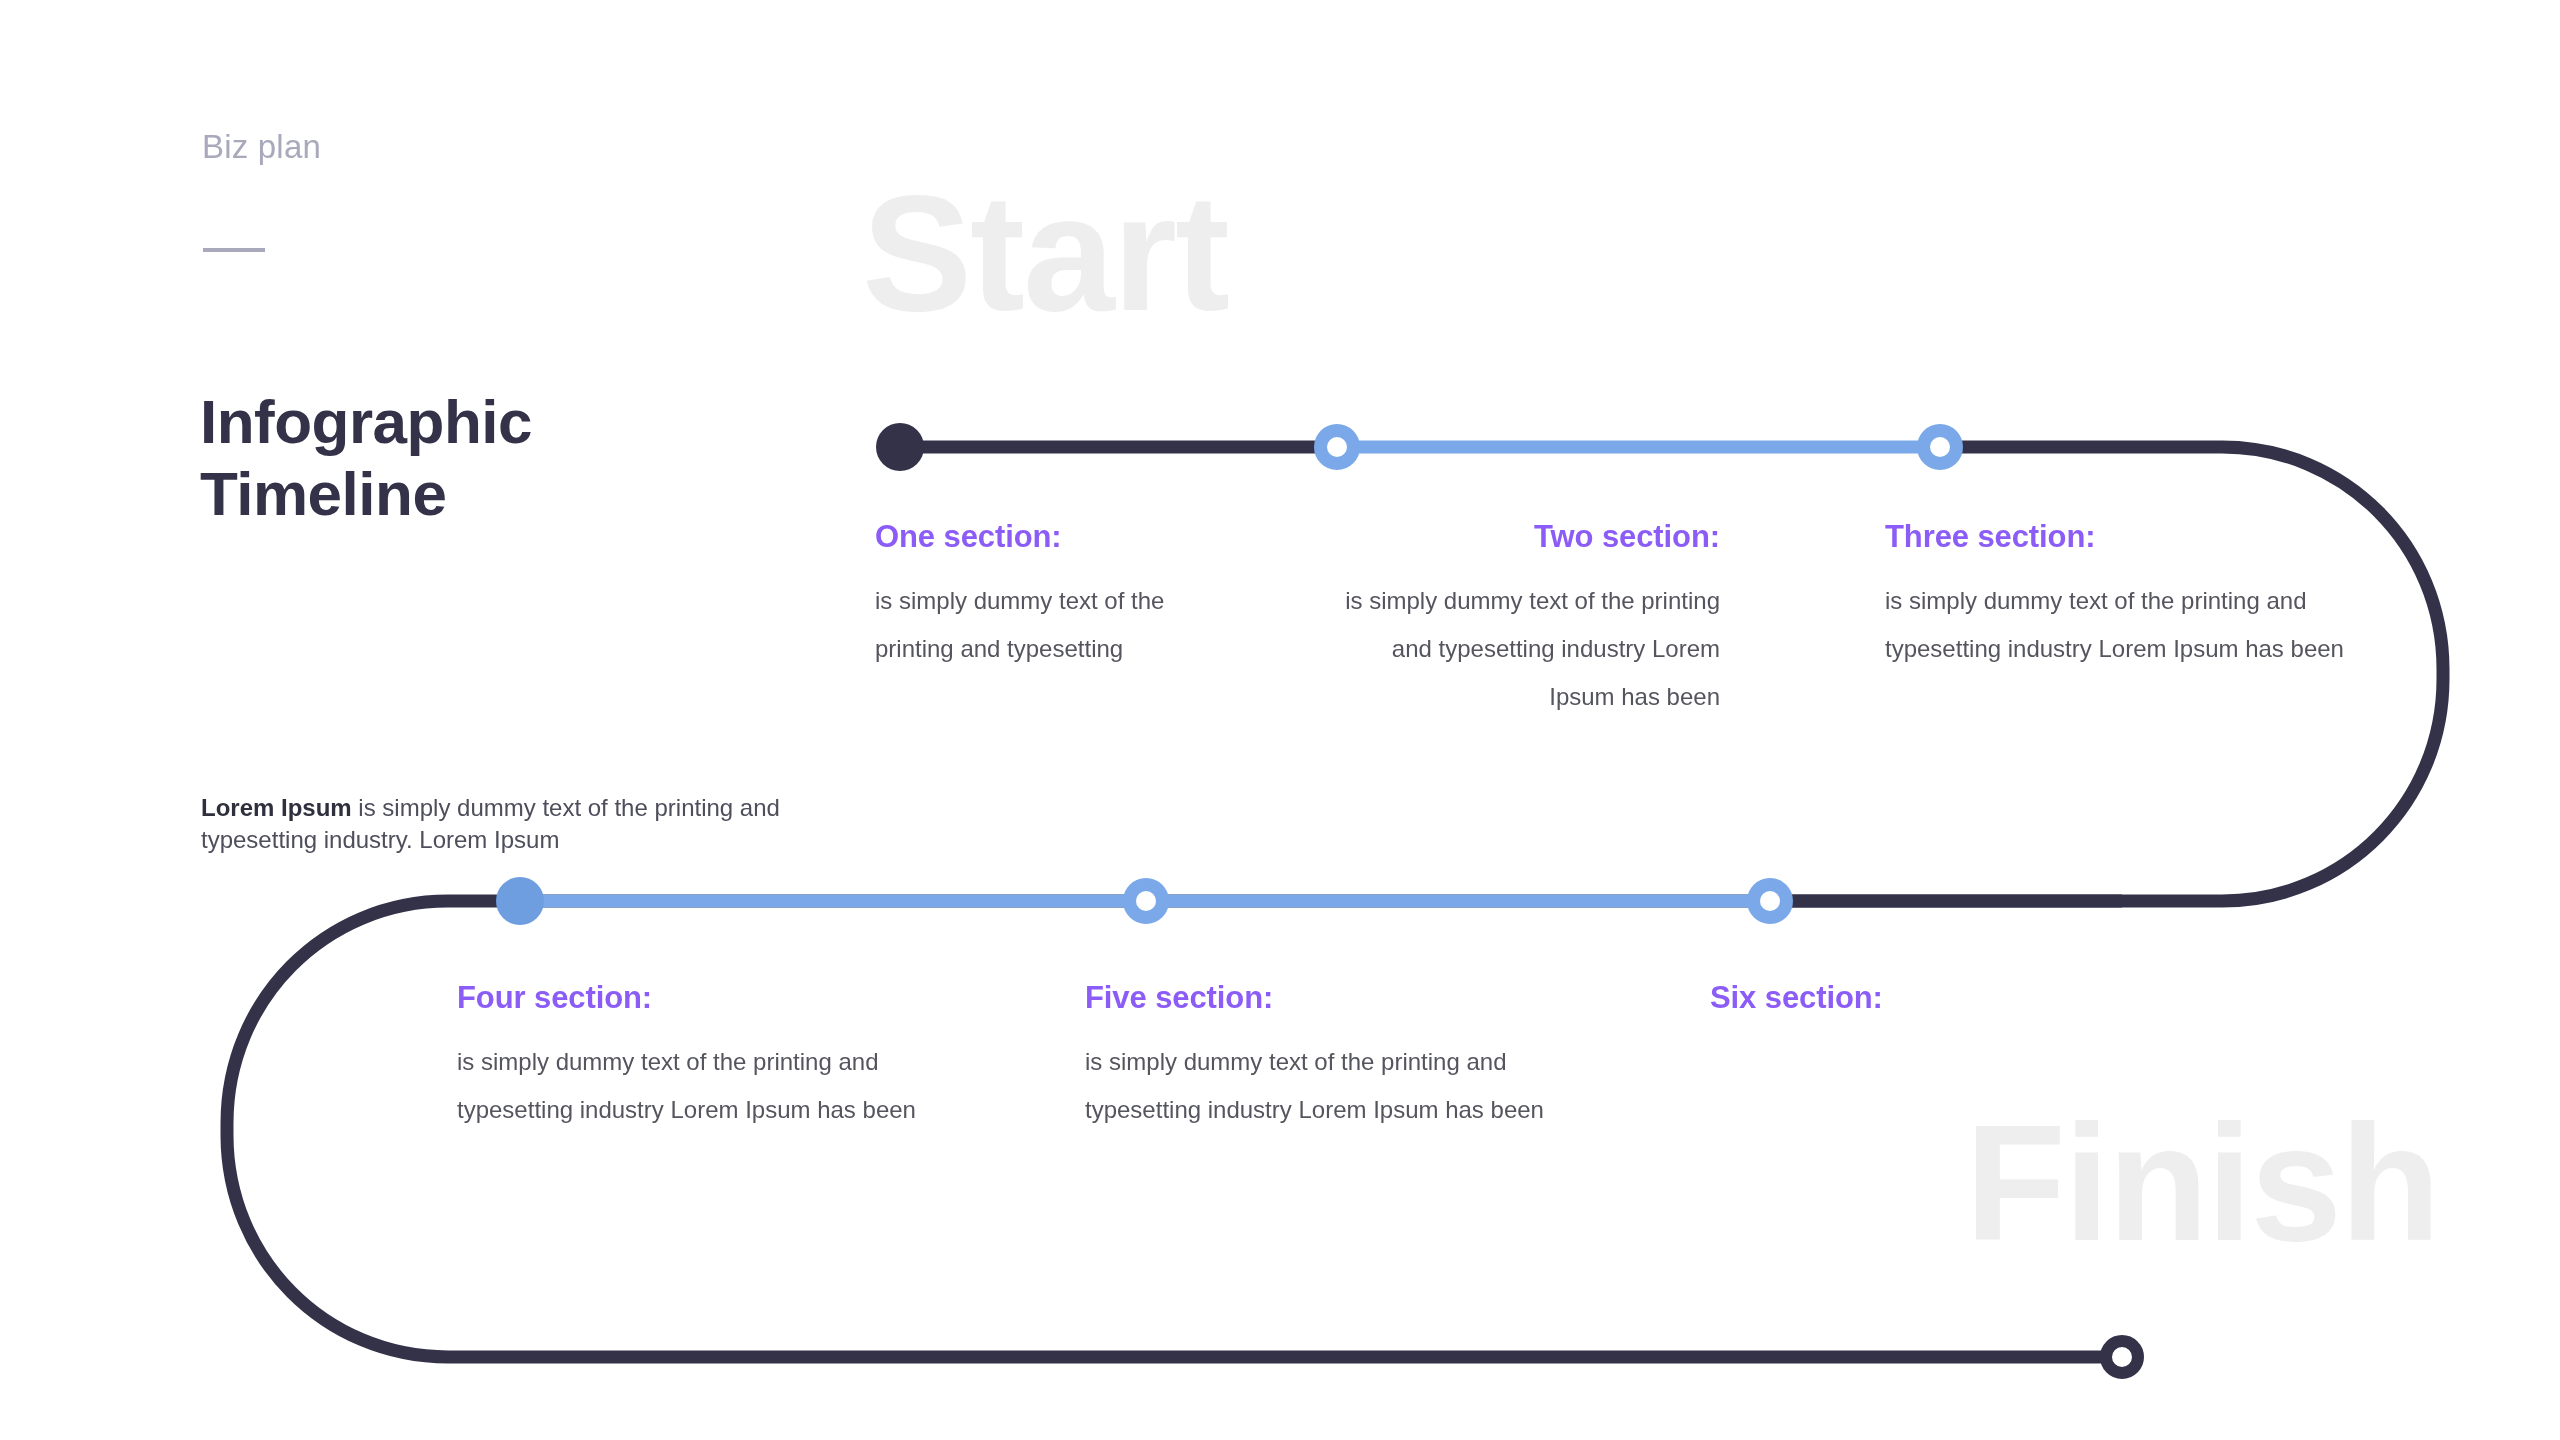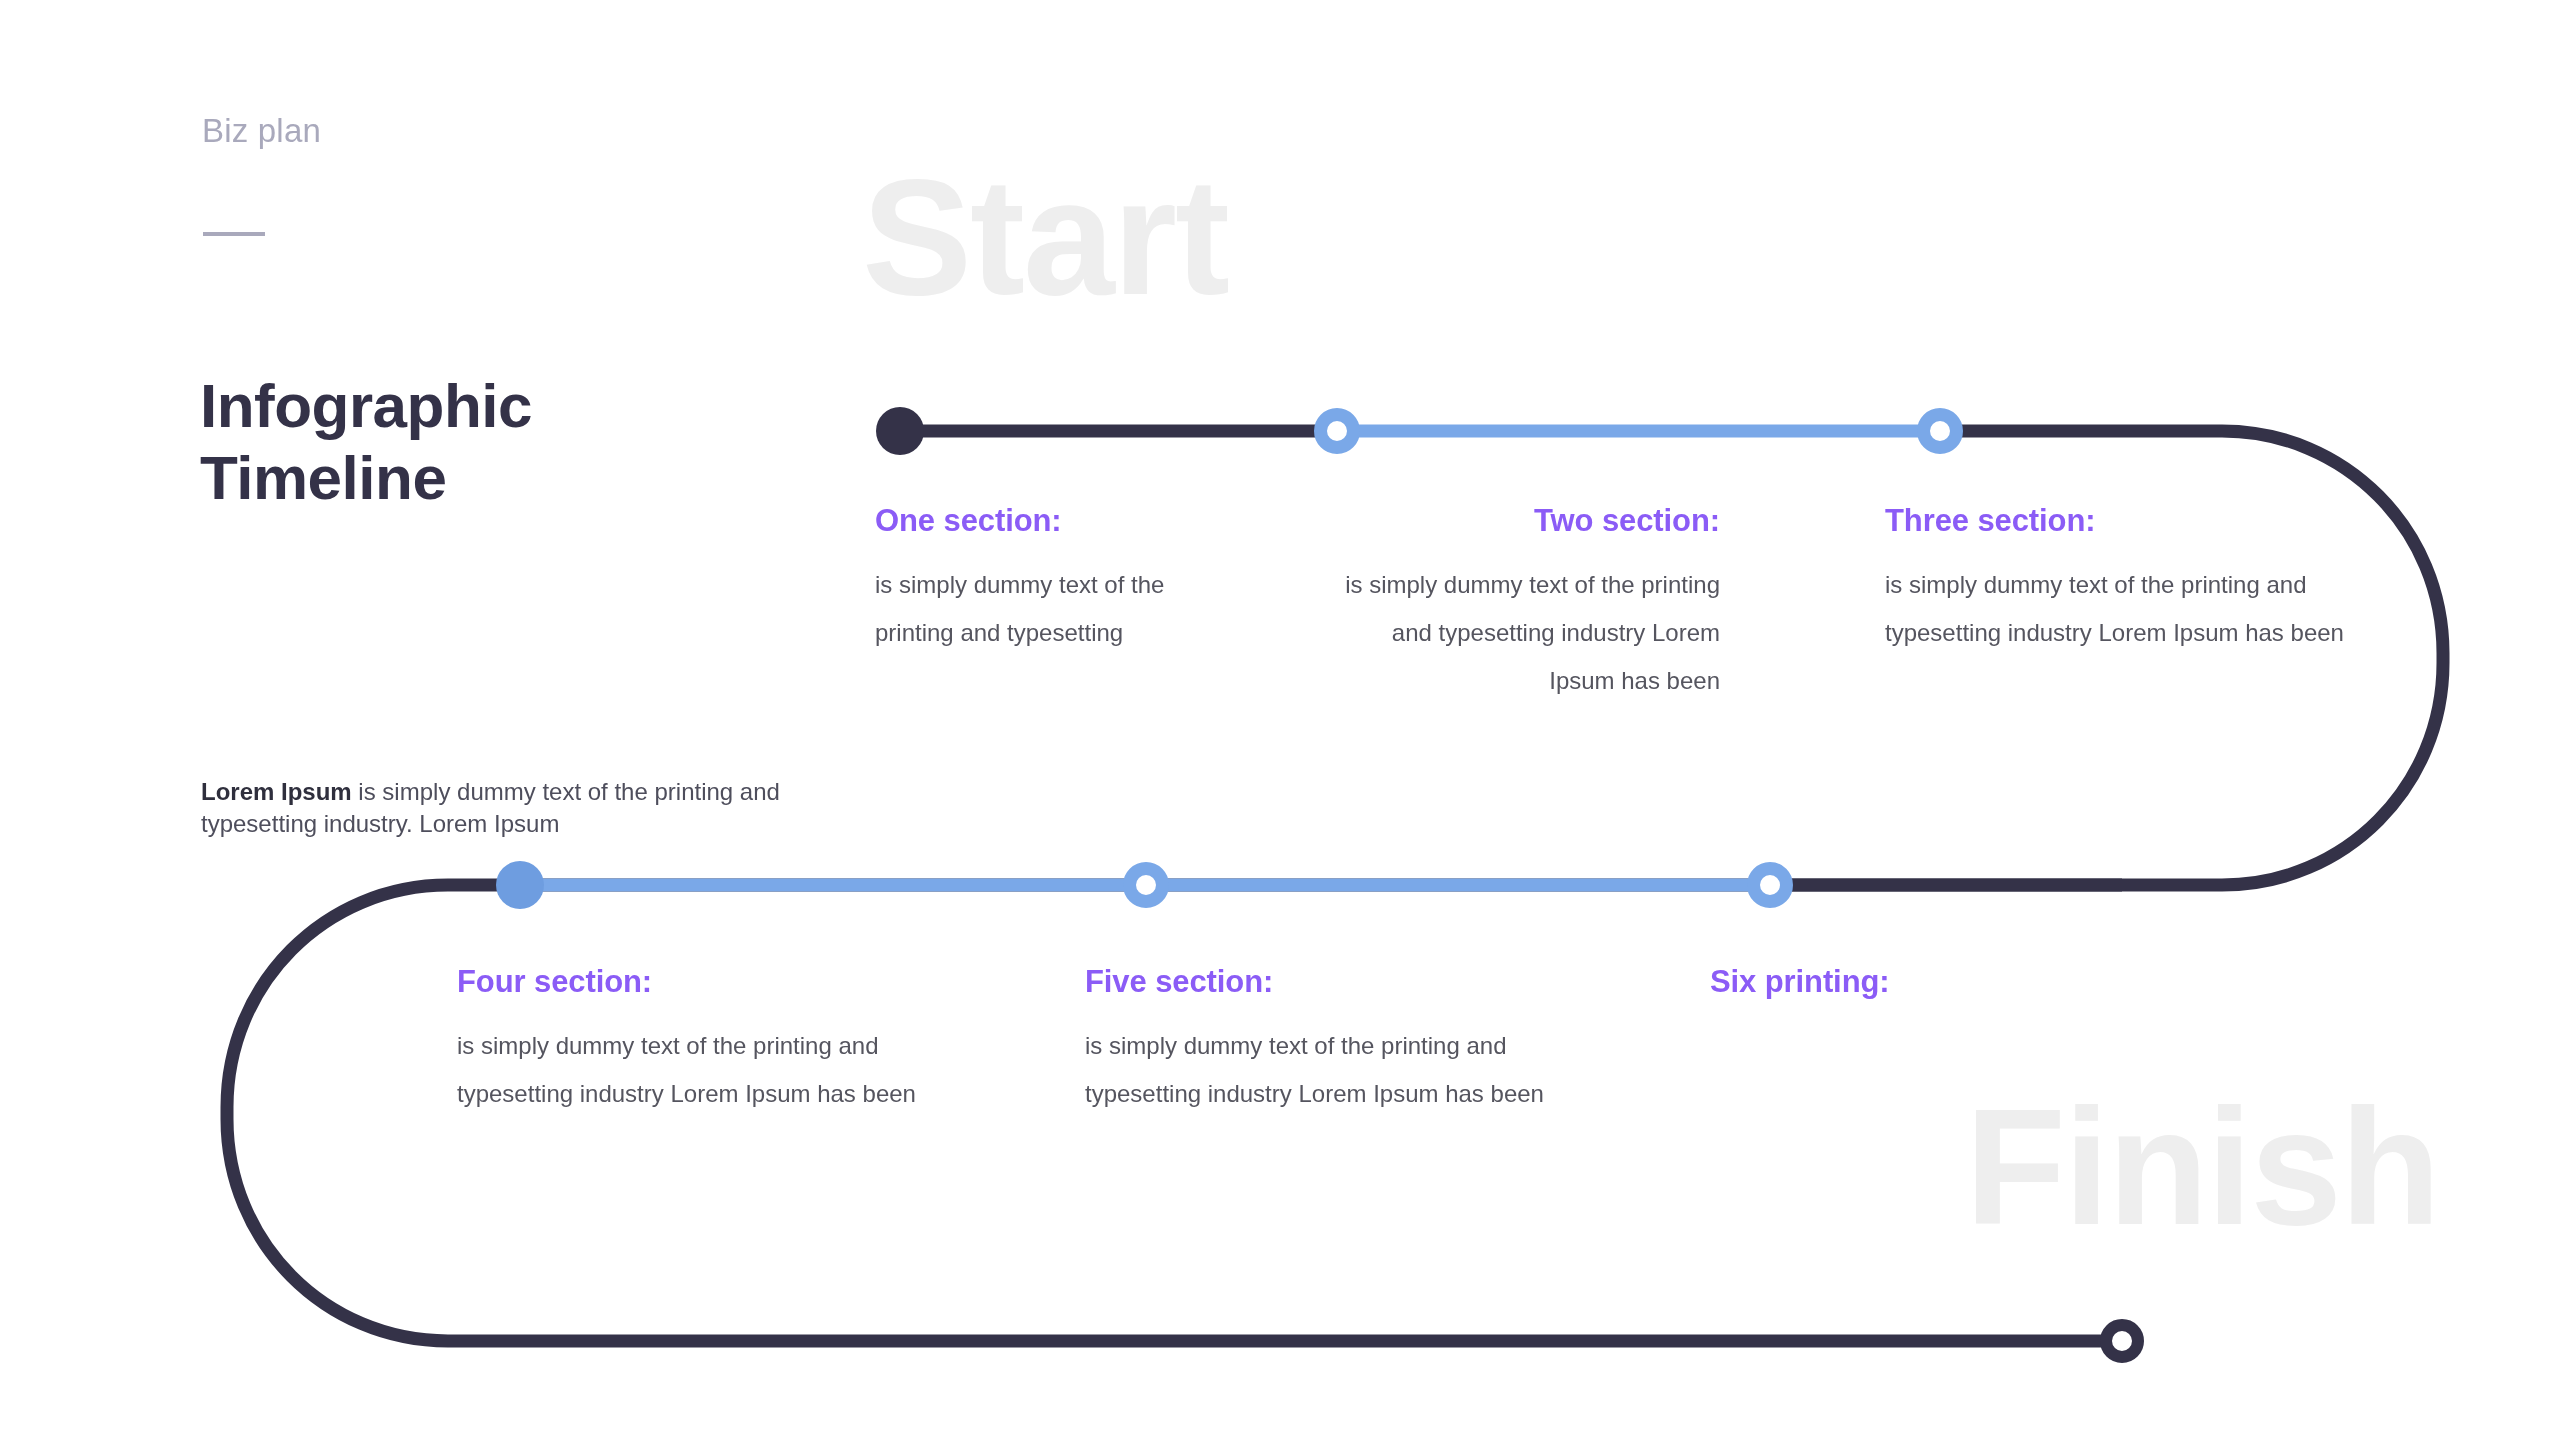--- a/index.html
+++ b/index.html
@@ -11,21 +11,21 @@
     width: 2560px;
     height: 1440px;
     position: relative;
     overflow: hidden;
     font-family: "Liberation Sans", sans-serif;
     -webkit-font-smoothing: antialiased;
   }
 
   #stage {
     position: absolute;
-    left: 0; top: 0;
+    left: 0; top: 16px;
     width: 2560px;
     height: 1048px;
   }
 
   
   .watermark {
     position: absolute;
     font-family: "Liberation Sans", sans-serif;
     font-weight: bold;
     color: #eeeeee;
@@ -202,17 +202,17 @@
       </div>
       <div class="section-block" style="left: 457px; top: 961px; width: 470px;">
         <div class="section-title">Four section:</div>
         <div class="section-body">is simply dummy text of the printing and typesetting industry Lorem Ipsum has been</div>
       </div>
       <div class="section-block" style="left: 1085px; top: 961px; width: 470px;">
         <div class="section-title">Five section:</div>
         <div class="section-body">is simply dummy text of the printing and typesetting industry Lorem Ipsum has been</div>
       </div>
       <div class="section-block" style="left: 1710px; top: 961px; width: 470px;">
-        <div class="section-title">Six printing:</div>
+        <div class="section-title">Six section:</div>
       </div>
     </div>
 
 </div>
 
 </body></html>

